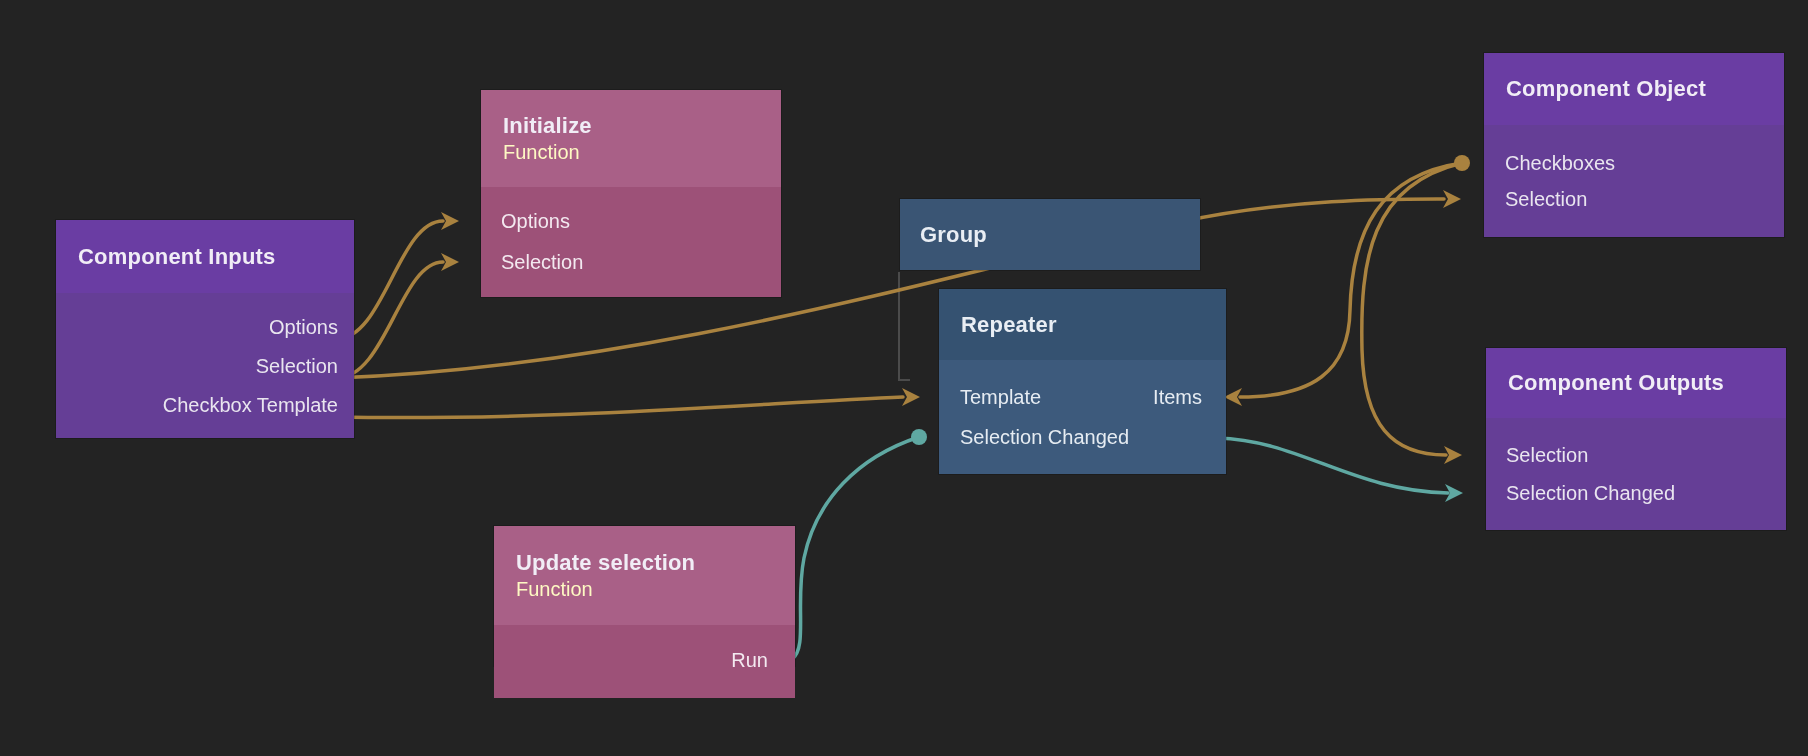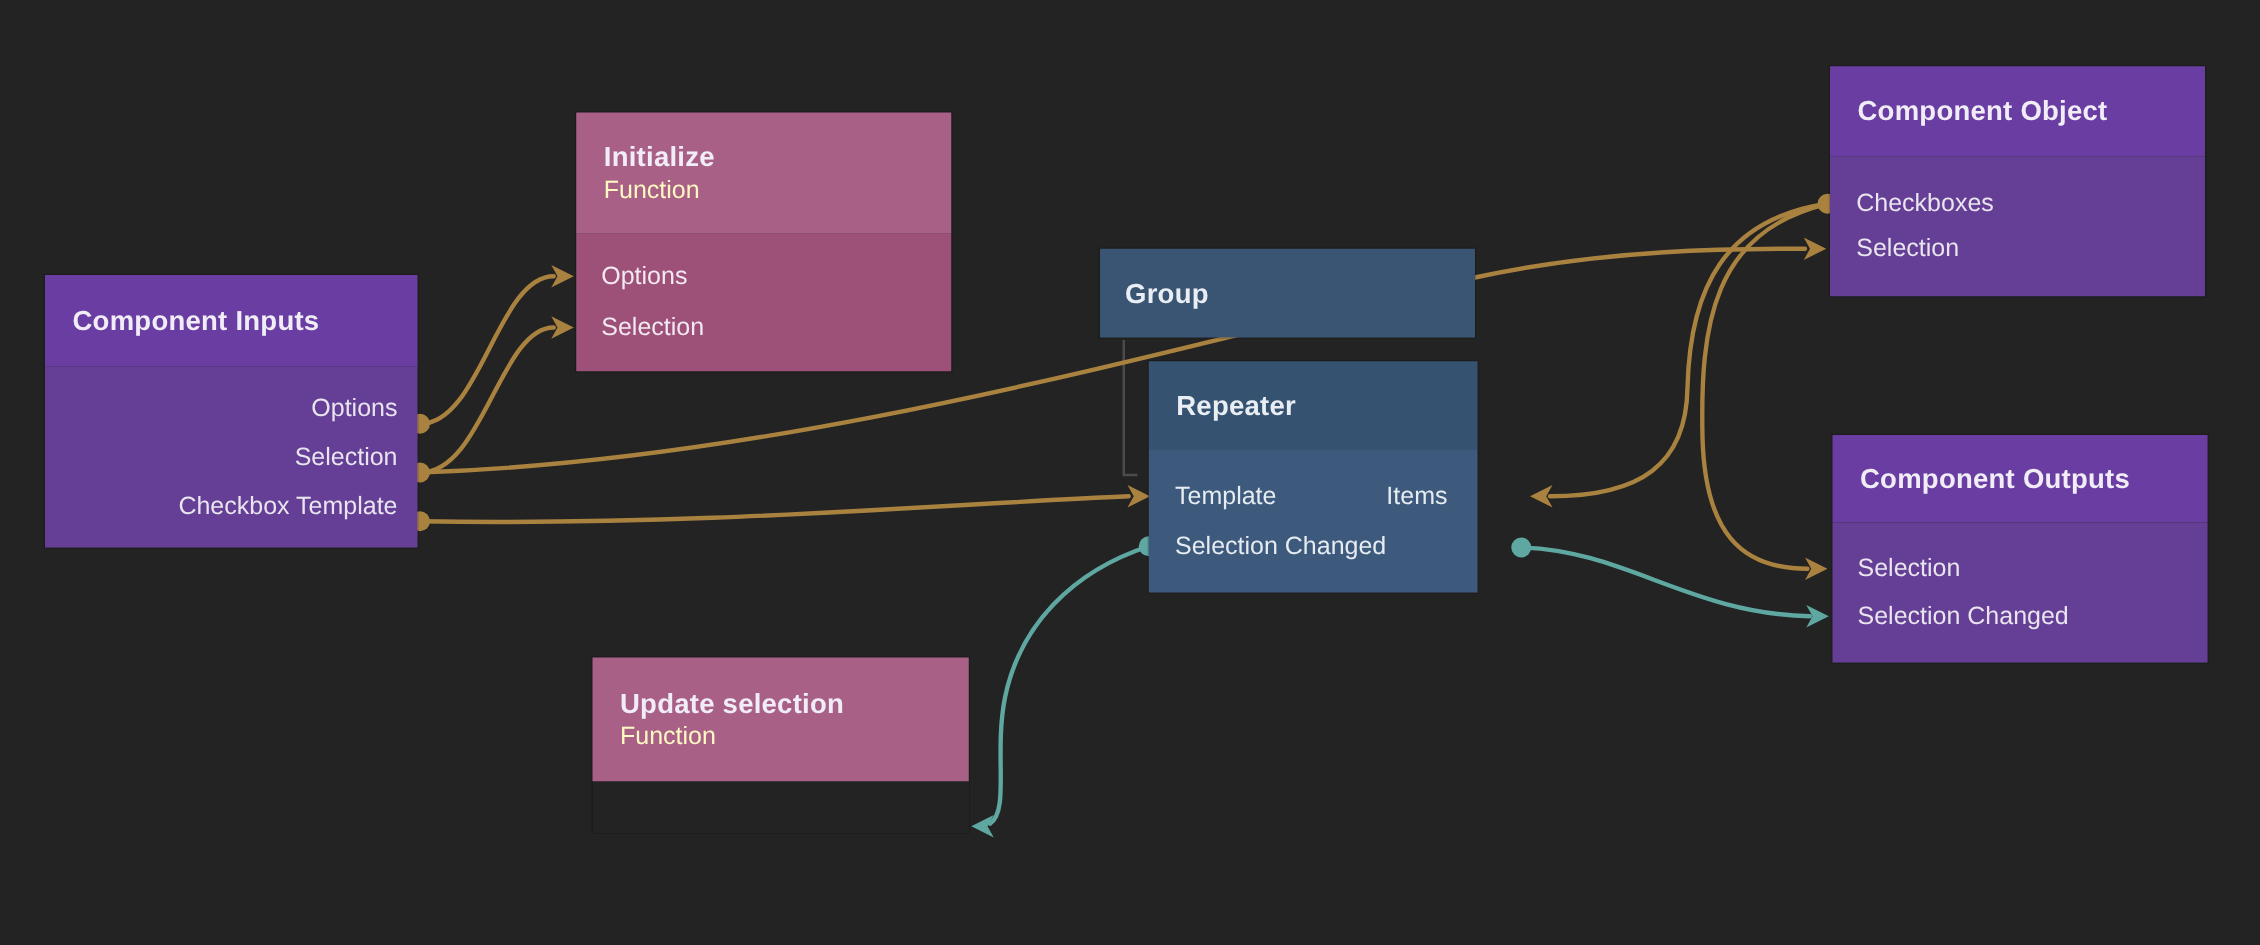--- a/index.html
+++ b/index.html
@@ -2,21 +2,21 @@
 <html><head>
 <meta charset="utf-8">
 <style>
   html,body{margin:0;padding:0;background:#232323;}
   .canvas{
     position:relative;width:1808px;height:756px;overflow:hidden;
     background:#232323;
     font-family:"Liberation Sans", "DejaVu Sans", sans-serif;
   }
   svg.wires{position:absolute;left:0;top:0;z-index:0;}
-  .node{position:absolute;z-index:2;box-shadow:0 0 0 1px rgba(0,0,0,.18);}
+  .node{position:absolute;z-index:2;box-shadow:0 0 0 1px rgba(0,0,0,.18);margin-left:20px;}
   .node .hdr{display:flex;flex-direction:column;justify-content:center;box-sizing:border-box;padding-left:22px;}
   .node .ttl{font-size:22px;font-weight:700;color:#f1edf6;letter-spacing:.2px;}
   .node .sub{font-size:20px;font-weight:400;color:#fef9c3;margin-top:2px;}
   .node .body{position:relative;width:100%;}
   .port{position:absolute;height:28px;line-height:28px;font-size:20px;color:#e9e5ef;white-space:nowrap;}
   
   .purple .hdr{background:#6a3da3;}
   .purple .body{background:#653e96;}
   
   .pink .hdr{background:#a96087;}
@@ -98,21 +98,21 @@
       <div class="port" style="left:20px;top:61px">Selection</div>
     </div>
   </div>
 
   <div class="node blue groupblock" style="left:880px;top:199px;width:300px;height:71px">
     <div class="hdr" style="height:71px">
       <div class="ttl">Group</div>
     </div>
   </div>
 
-  <div class="node blue" style="left:919px;top:289px;width:263px;height:185px">
+  <div class="node blue" style="left:919px;top:289px;width:287px;height:185px">
     <div class="hdr" style="height:71px">
       <div class="ttl">Repeater</div>
     </div>
     <div class="body" style="height:114px">
       <div class="port" style="left:21px;top:23px">Template</div>
       <div class="port" style="right:24px;top:23px">Items</div>
       <div class="port" style="left:21px;top:63px">Selection Changed</div>
     </div>
   </div>
 
@@ -134,15 +134,18 @@
       <div class="port" style="left:20px;top:23px">Selection</div>
       <div class="port" style="left:20px;top:61px">Selection Changed</div>
     </div>
   </div>
 
   <div class="node pink" style="left:474px;top:526px;width:301px;height:140px">
     <div class="hdr" style="height:99px">
       <div class="ttl">Update selection</div>
       <div class="sub">Function</div>
     </div>
+    <div class="body" style="height:73px">
+      <div class="port" style="right:27px;top:21px">Run</div>
+    </div>
   </div>
 
 </div>
 
 </body></html>

